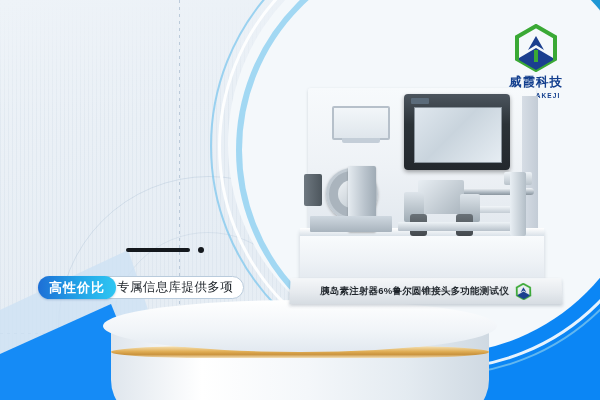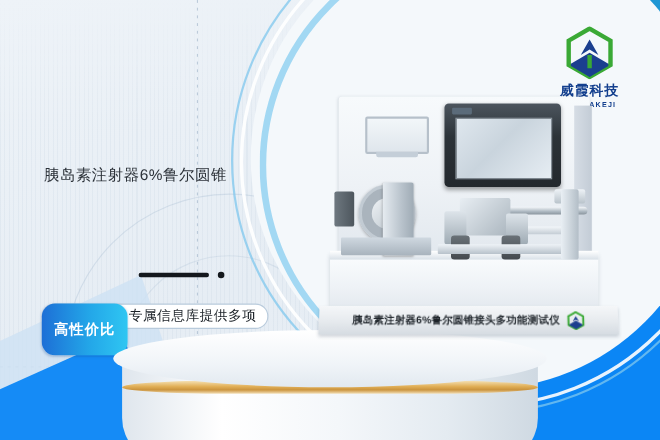--- a/index.html
+++ b/index.html
@@ -67,21 +67,21 @@
   .hl-line{font-size:30px;line-height:38px;font-weight:bold;color:#14181d;letter-spacing:1px;
      font-family:"Liberation Sans","DejaVu Sans",sans-serif;white-space:nowrap;}
   .subtitle{position:absolute;left:40px;top:148px;width:240px;
      font-size:14px;line-height:23px;color:#2b3138;letter-spacing:.5px;}
 
   .rule{position:absolute;left:126px;top:248px;width:64px;height:4px;background:#14181d;border-radius:2px;}
   .rule-dot{position:absolute;left:198px;top:247px;width:6px;height:6px;border-radius:50%;background:#14181d;}
 
   
   .badges{position:absolute;left:38px;top:276px;display:flex;align-items:stretch;height:23px;}
-  .pill-a{display:flex;align-items:center;justify-content:center;padding:12px 11px;
+  .pill-a{display:flex;align-items:center;justify-content:center;padding:0 11px;
      background:linear-gradient(90deg,#1d6fd6 0%,#23a6e8 55%,#2fc6f2 100%);
      color:#ffffff;font-size:13px;font-weight:bold;border-radius:12px;letter-spacing:1px;
      box-shadow:0 1px 2px rgba(20,70,140,.25);}
   .pill-b{display:flex;align-items:center;justify-content:center;padding:0 10px 0 13px;margin-left:-9px;
      background:#ffffff;color:#1c2228;font-size:12.5px;border:1px solid #b9cbdc;
      border-radius:0 12px 12px 0;letter-spacing:.4px;}
 
   
   .pedestal{position:absolute;left:103px;top:300px;width:394px;height:120px;}
   .ped-top{position:absolute;left:0;top:0;width:394px;height:52px;border-radius:50%;
@@ -201,21 +201,20 @@
       <path d="M23 24 L40 34 L40 36 L23 46 L6 36 L6 34 Z" fill="#1b3f8f"></path>
       <path d="M23 12 L31 26 L23 21 L15 26 Z" fill="#1b3f8f"></path>
       <path d="M21 26 h4 v12 h-4 z" fill="#3aa935"></path>
     </svg>
     <div class="logo-cn">威霞科技</div>
     <div class="logo-en">WEIXIAKEJI</div>
   </div>
 
 
   <div class="subtitle">
-    <div>胰岛素注射器6%鲁尔圆锥</div>
   </div>
 
   <div class="rule"></div>
   <div class="rule-dot"></div>
 
   <div class="badges">
     <div class="pill-b" style="margin-left:0;padding-left:78px;border-radius:12px;">专属信息库提供多项</div>
     <div class="pill-a" style="position:absolute;left:0;top:0;height:23px;">高性价比</div>
   </div>
 

